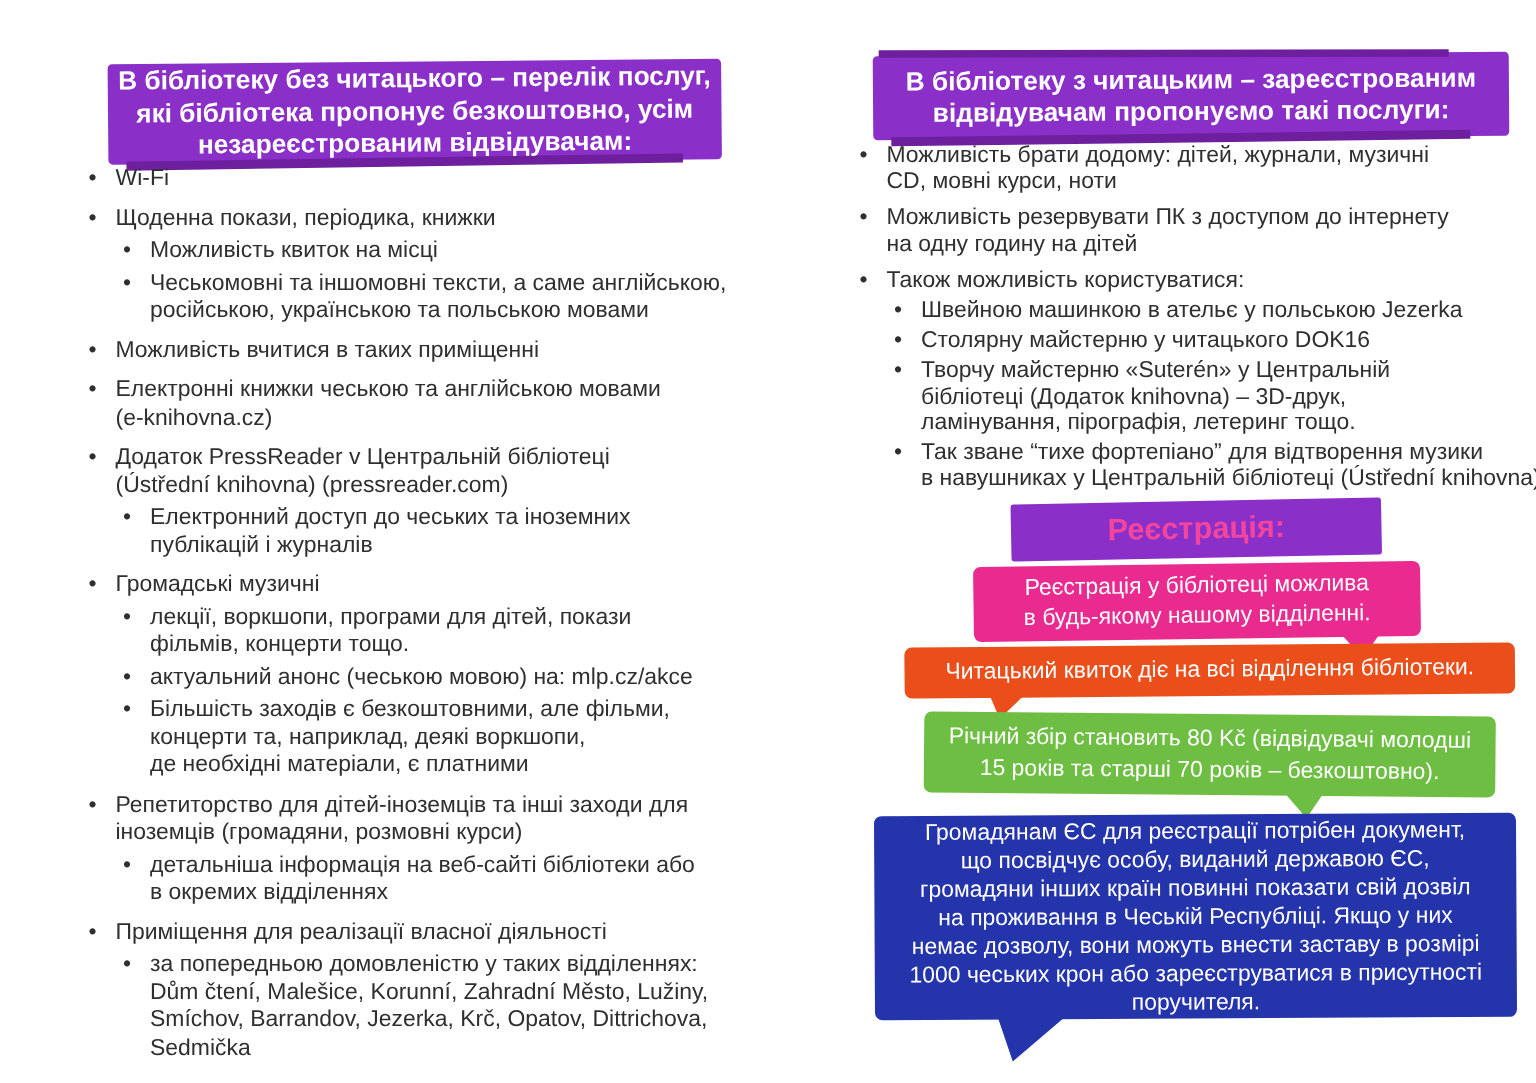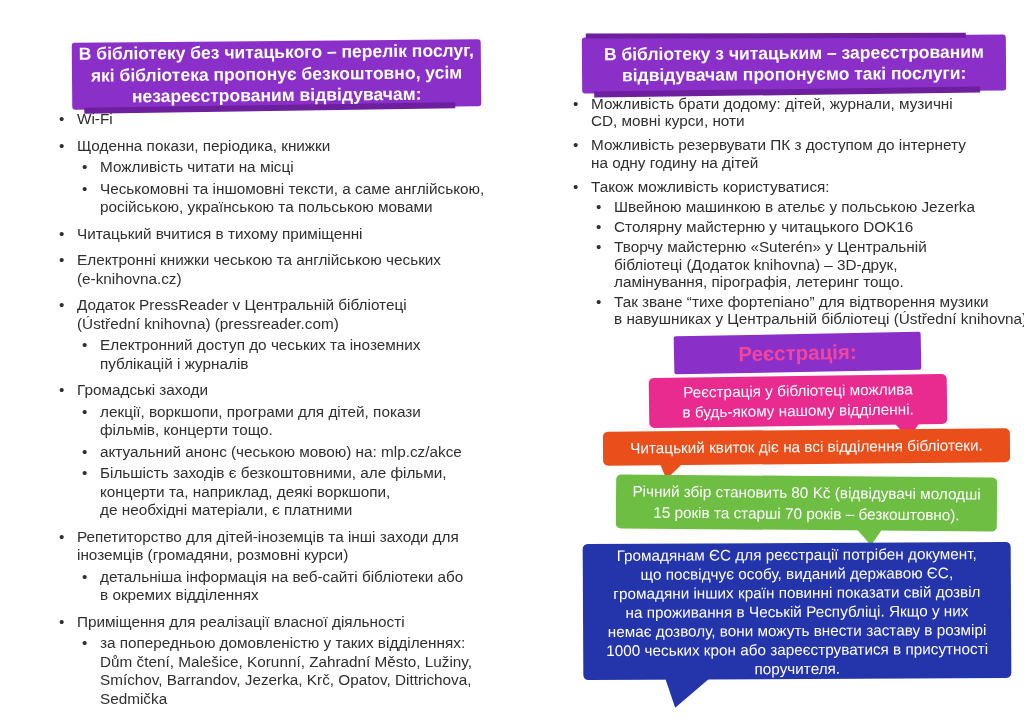--- a/index.html
+++ b/index.html
@@ -64,49 +64,49 @@
     <div class="li l1">
       <span class="blt">•</span>
       <span class="tx">Wi-Fi</span>
     </div>
     <div class="li l1">
       <span class="blt">•</span>
       <span class="tx">Щоденна покази, періодика, книжки</span>
     </div>
     <div class="li l2">
       <span class="blt">•</span>
-      <span class="tx">Можливість читати на місці</span>
+      <span class="tx">Можливість квиток на місці</span>
     </div>
     <div class="li l2">
       <span class="blt">•</span>
       <span class="tx">Чеськомовні та іншомовні тексти, а саме англійською,
 російською, українською та польською мовами</span>
     </div>
     <div class="li l1">
       <span class="blt">•</span>
-      <span class="tx">Читацький вчитися в тихому приміщенні</span>
-    </div>
-    <div class="li l1">
-      <span class="blt">•</span>
-      <span class="tx">Електронні книжки чеською та англійською чеських
+      <span class="tx">Можливість вчитися в таких приміщенні</span>
+    </div>
+    <div class="li l1">
+      <span class="blt">•</span>
+      <span class="tx">Електронні книжки чеською та англійською мовами
 (e-knihovna.cz)</span>
     </div>
     <div class="li l1">
       <span class="blt">•</span>
       <span class="tx">Додаток PressReader v Центральній бібліотеці
 (Ústřední knihovna) (pressreader.com)</span>
     </div>
     <div class="li l2">
       <span class="blt">•</span>
       <span class="tx">Електронний доступ до чеських та іноземних
 публікацій і журналів</span>
     </div>
     <div class="li l1">
       <span class="blt">•</span>
-      <span class="tx">Громадські заходи</span>
+      <span class="tx">Громадські музичні</span>
     </div>
     <div class="li l2">
       <span class="blt">•</span>
       <span class="tx">лекції, воркшопи, програми для дітей, покази
 фільмів, концерти тощо.</span>
     </div>
     <div class="li l2">
       <span class="blt">•</span>
       <span class="tx">актуальний анонс (чеською мовою) на: mlp.cz/akce</span>
     </div>

